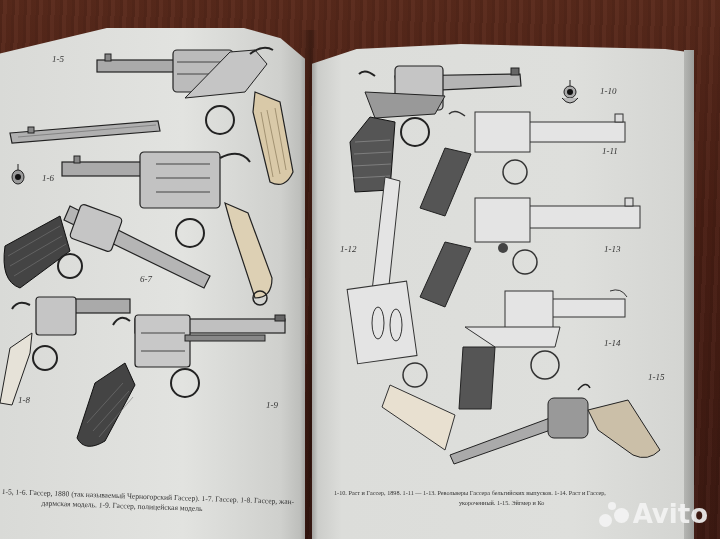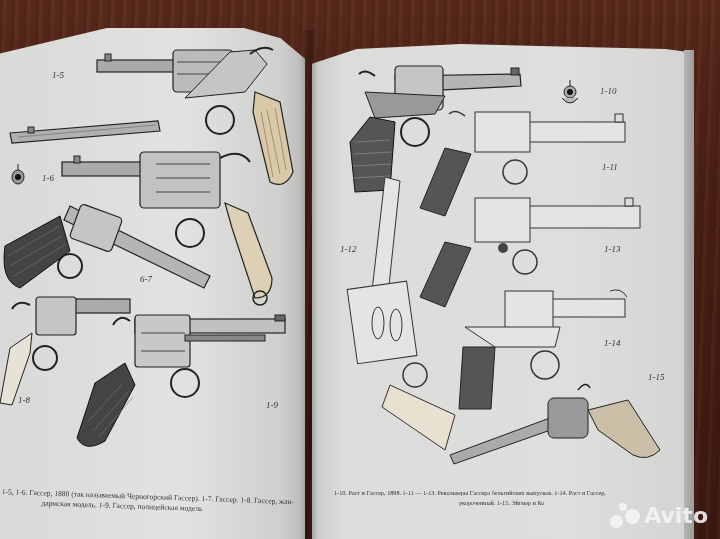--- a/index.html
+++ b/index.html
@@ -42,21 +42,21 @@
     .caption {
       position: absolute; font-size: 7.5px; color: #333; line-height: 10px;
       white-space: nowrap;
     }
     .gun { position: absolute; }
     .gun svg { display: block; }
     .watermark {
       position: absolute; right: 12px; bottom: 10px;
       display: flex; align-items: center; gap: 4px;
       color: #f4f4f4; font-family: "DejaVu Sans", sans-serif; font-weight: bold;
-      font-size: 22px; opacity: 0.9;
+      font-size: 26px; opacity: 0.9;
     }
     .wm-dots { position: relative; width: 30px; height: 28px; }
     .wm-dots span { position: absolute; border-radius: 50%; background: #f4f4f4; }
   </style>
 </head>
 <body>
 
 <div class="table-wood"></div>
 <div class="page page-left"></div>
 <div class="page page-right"></div>
@@ -137,21 +137,21 @@
     <line x1="66" y1="20" x2="110" y2="20" stroke="#444"></line>
     <line x1="66" y1="38" x2="110" y2="38" stroke="#444"></line>
     <rect x="110" y="22" width="80" height="6" fill="#888" stroke="#222"></rect>
     <path d="M55 8 Q45 0 38 12" fill="none" stroke="#222" stroke-width="2"></path>
     <circle cx="110" cy="70" r="14" fill="none" stroke="#222" stroke-width="2"></circle>
     <path d="M50 50 L20 70 L2 125 Q10 140 30 128 L60 72 Z" fill="#444" stroke="#111"></path>
     <path d="M12 110 L48 70 M18 118 L54 78 M24 124 L58 84" stroke="#777" stroke-width="0.6"></path>
   </svg>
 </div>
 
-<span class="fig-label" style="left:52px; top:70px;">1-5</span>
+<span class="fig-label" style="left:52px; top:54px;">1-5</span>
 <span class="fig-label" style="left:42px; top:173px;">1-6</span>
 <span class="fig-label" style="left:140px; top:274px;">6-7</span>
 <span class="fig-label" style="left:18px; top:395px;text-align:center;">1-8</span>
 <span class="fig-label" style="left:222px; top:400px;margin-left:44px;">1-9</span>
 
 <div class="caption" style="left:2px; top:487px; transform: rotate(2deg); transform-origin: left top;">
   <div>1-5, 1-6. Гассер, 1880 (так называемый Черногорский Гассер). 1-7. Гассер. 1-8. Гассер, жан-</div>
   <div style="padding-left:40px;">дармская модель. 1-9. Гассер, полицейская модель</div>
 </div>
 
@@ -224,21 +224,21 @@
 <div class="gun" style="left:448px; top:380px;">
   <svg width="220" height="85" viewBox="0 0 220 85">
     <path d="M2 75 L110 35 L114 46 L6 84 Z" fill="#aaa" stroke="#222"></path>
     <rect x="100" y="18" width="40" height="40" rx="6" fill="#999" stroke="#222"></rect>
     <path d="M130 10 Q138 0 142 8" fill="none" stroke="#222" stroke-width="1.5"></path>
     <path d="M140 30 L180 20 L212 70 Q200 82 185 75 L150 50 Z" fill="#cbbfa8" stroke="#222"></path>
   </svg>
 </div>
 
 <span class="fig-label" style="left:600px; top:86px;">1-10</span>
-<span class="fig-label" style="left:602px; top:162px;">1-11</span>
+<span class="fig-label" style="left:602px; top:146px;">1-11</span>
 <span class="fig-label" style="left:340px; top:244px;">1-12</span>
 <span class="fig-label" style="left:604px; top:244px;text-align:center;">1-13</span>
 <span class="fig-label" style="left:604px; top:338px;font-style:italic;">1-14</span>
 <span class="fig-label" style="left:608px; top:372px;margin-left:40px;">1-15</span>
 
 <div class="caption" style="left:334px; top:488px;">
   <div style="font-size:6.2px;">1-10. Раст и Гассер, 1898. 1-11 — 1-13. Револьверы Гассера бельгийских выпусков. 1-14. Раст и Гассер,</div>
   <div style="font-size:6.2px; padding-left:125px;">укороченный. 1-15. Эйгмер и Ко</div>
 </div>
 

